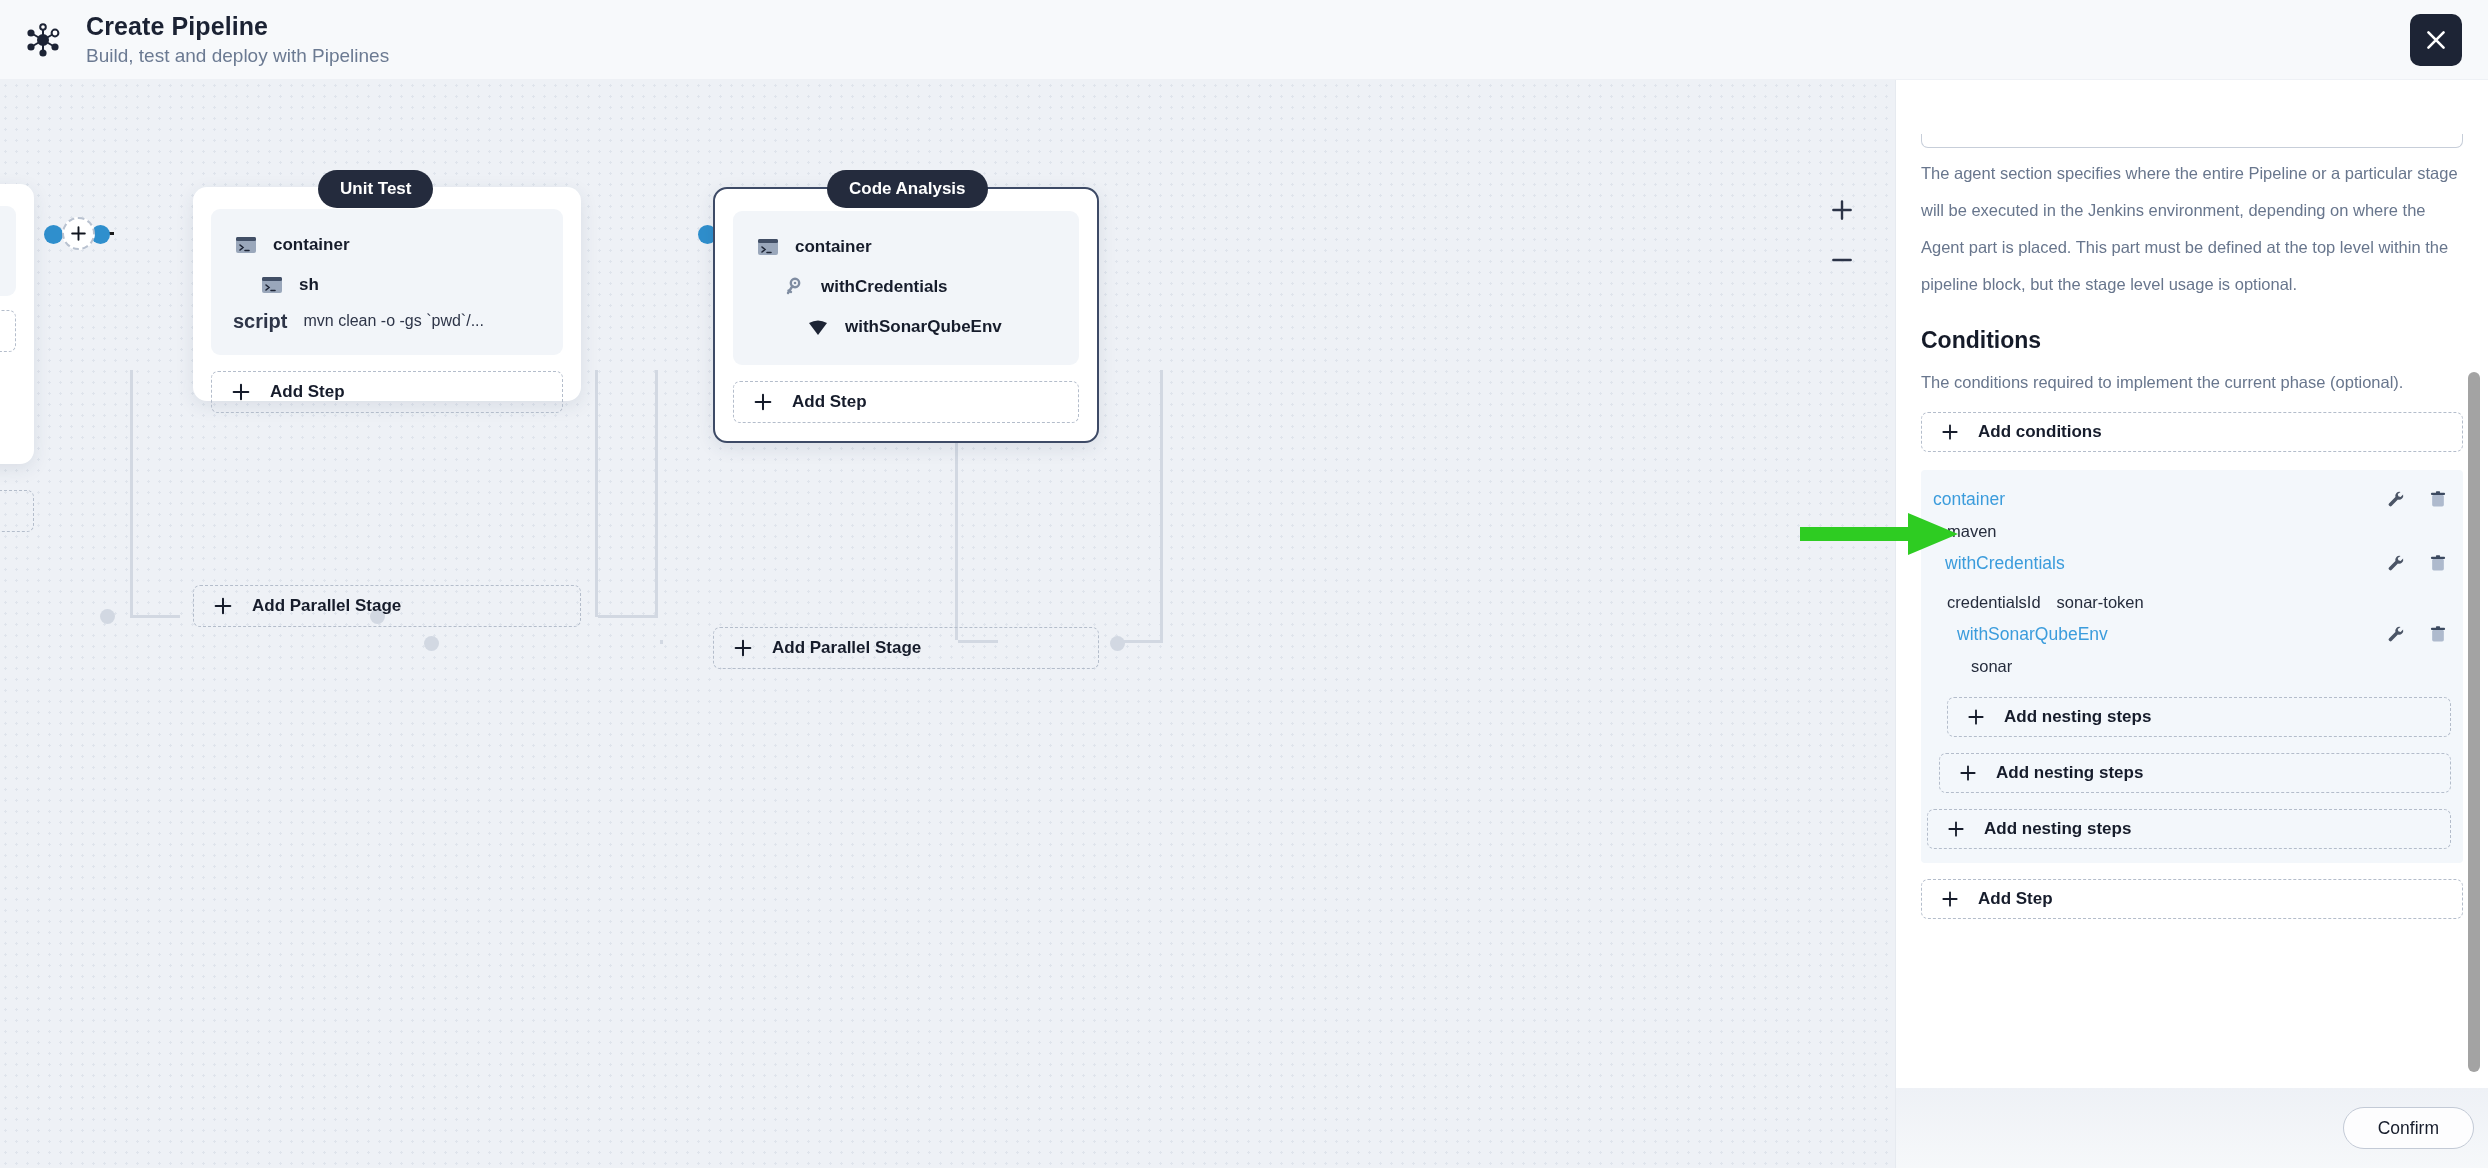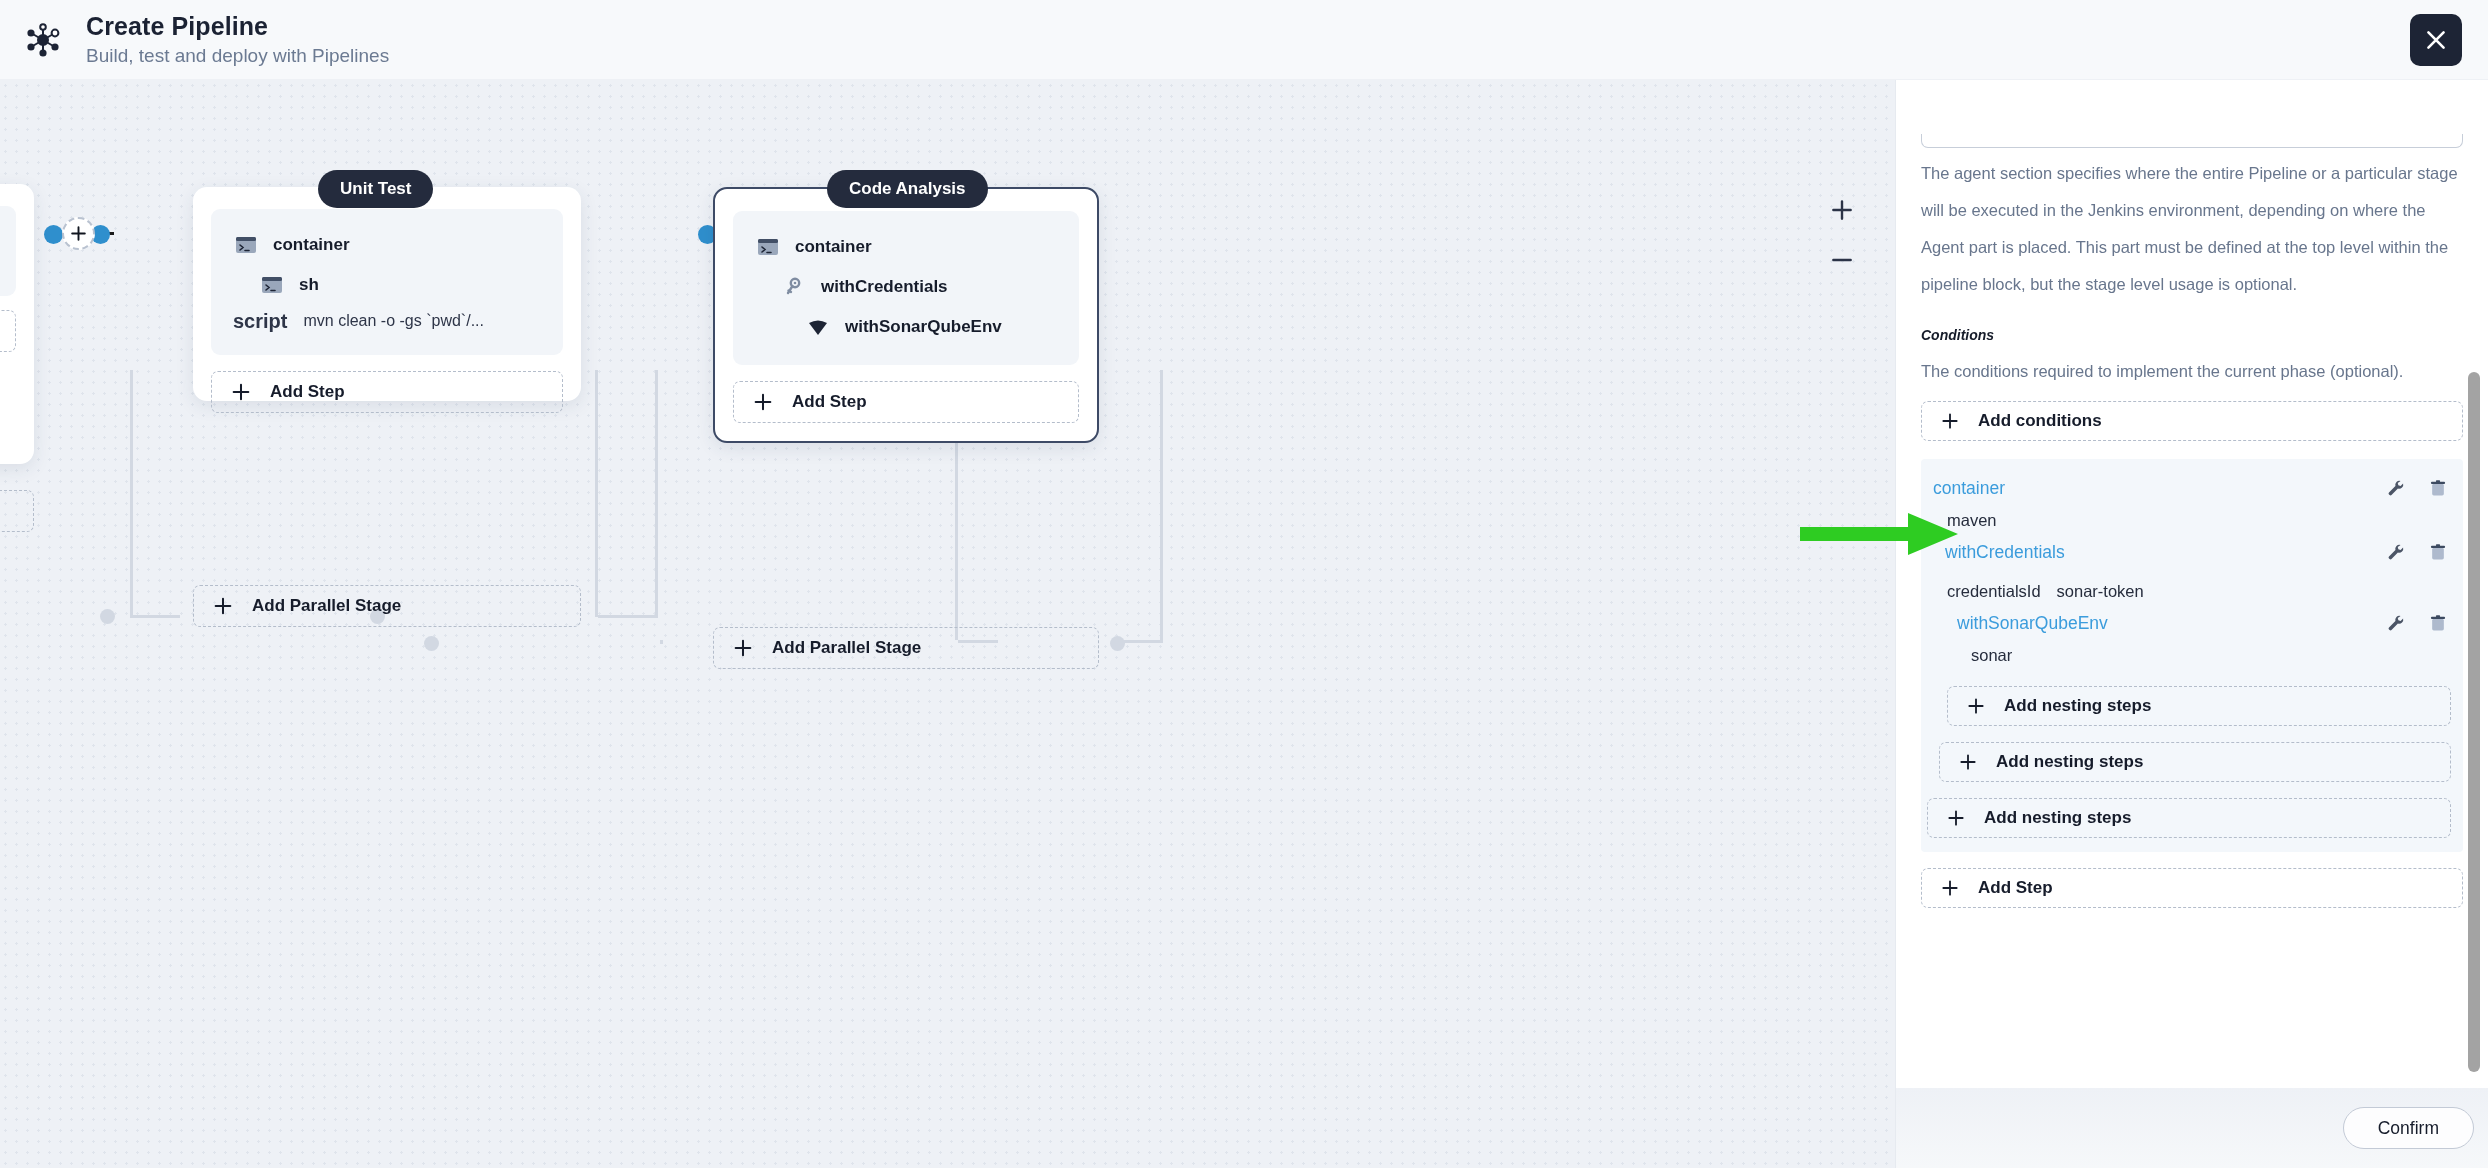--- a/index.html
+++ b/index.html
@@ -128,21 +128,21 @@
   .panel-body {
     position: absolute; left: 0; top: 54px; right: 0; bottom: 80px;
     overflow: hidden; padding: 0 25px 0 25px;
   }
   .cut-input {
     height: 14px; border: 1px solid #c7ced9; border-top: none;
     border-radius: 0 0 7px 7px; margin-top: 0;
   }
   .desc { font-size: 16.5px; line-height: 37px; color: #68768d; margin-top: 7px; }
   .sec-head { margin-top: 24px; display: flex; align-items: baseline; gap: 14px; flex-wrap: wrap; }
-  .sec-title { font-size: 14px; font-weight: bold; color: #151b29; font-style: italic; }
+  .sec-title { font-size: 23px; font-weight: bold; color: #151b29; }
   .sec-note { font-size: 16.5px; color: #68768d; line-height: 28px; }
   .panel-dashed {
     border: 1.5px dashed #b4bdcb; border-radius: 7px; height: 40px;
     display: flex; align-items: center; margin-top: 16px; cursor: pointer;
   }
   .panel-dashed .pl { width: 20px; height: 20px; margin: 0 18px; flex:0 0 auto;}
   .panel-dashed .pl svg { width: 20px; height: 20px; }
   .panel-dashed .lbl { font-size: 17px; font-weight: bold; color: #161c2b; }
 
   .task-block { background: #f3f7fb; border-radius: 4px; margin-top: 18px; padding: 12px 0 14px 0; }

